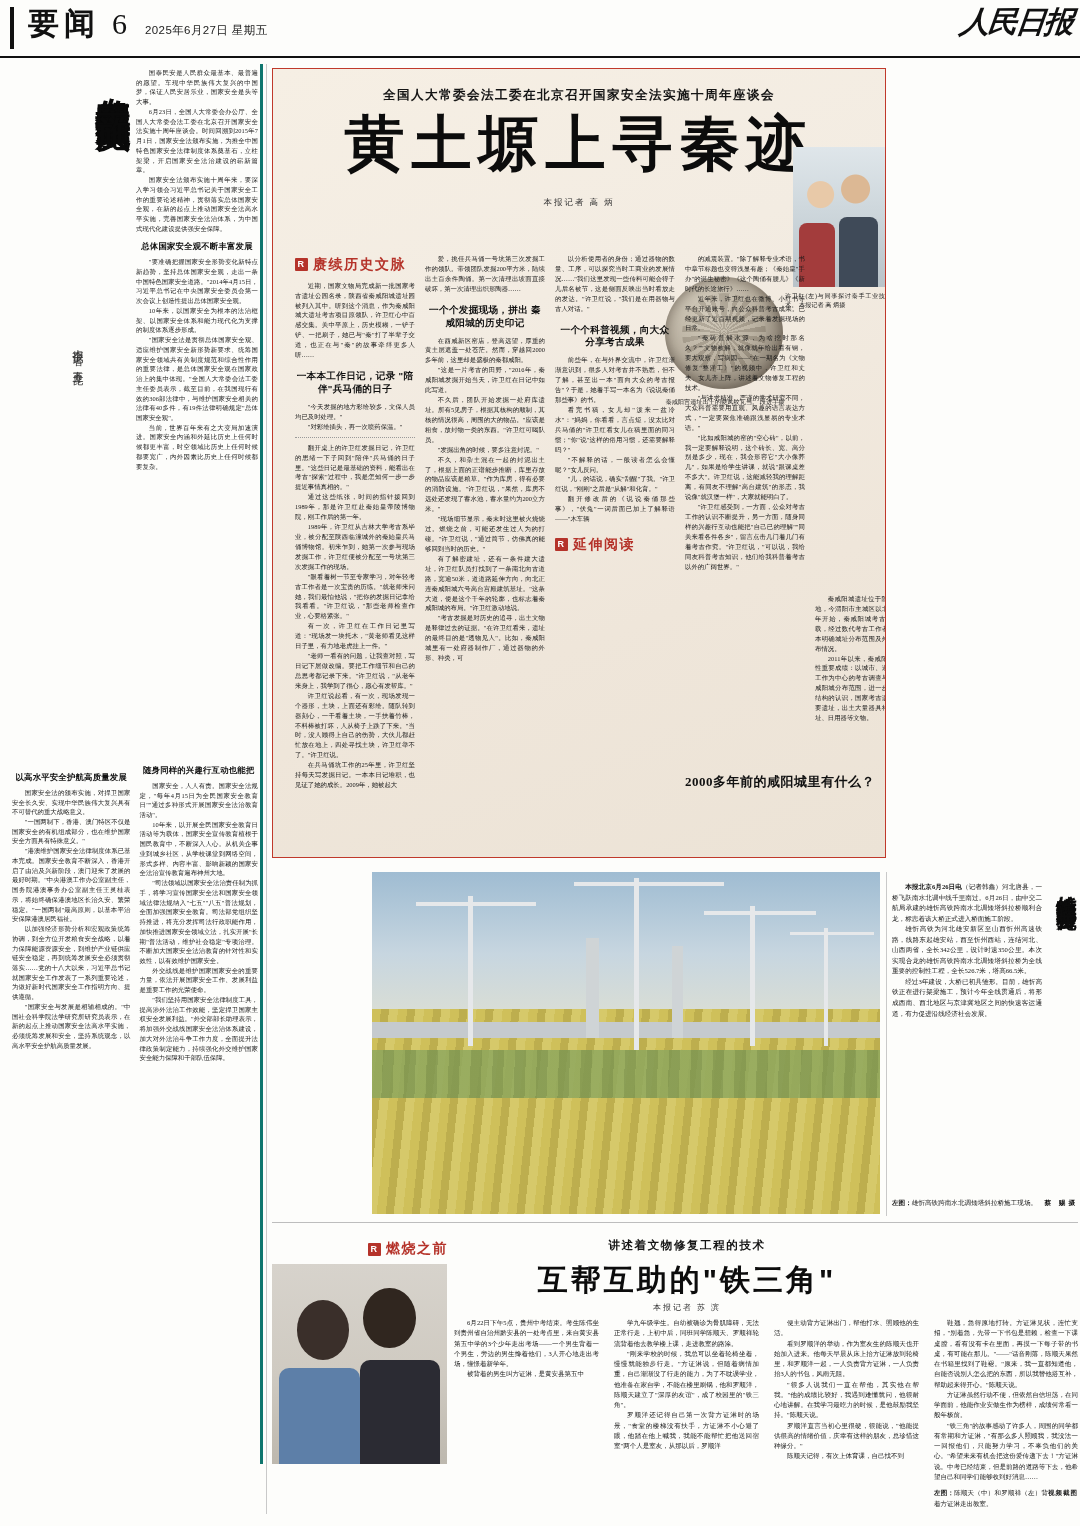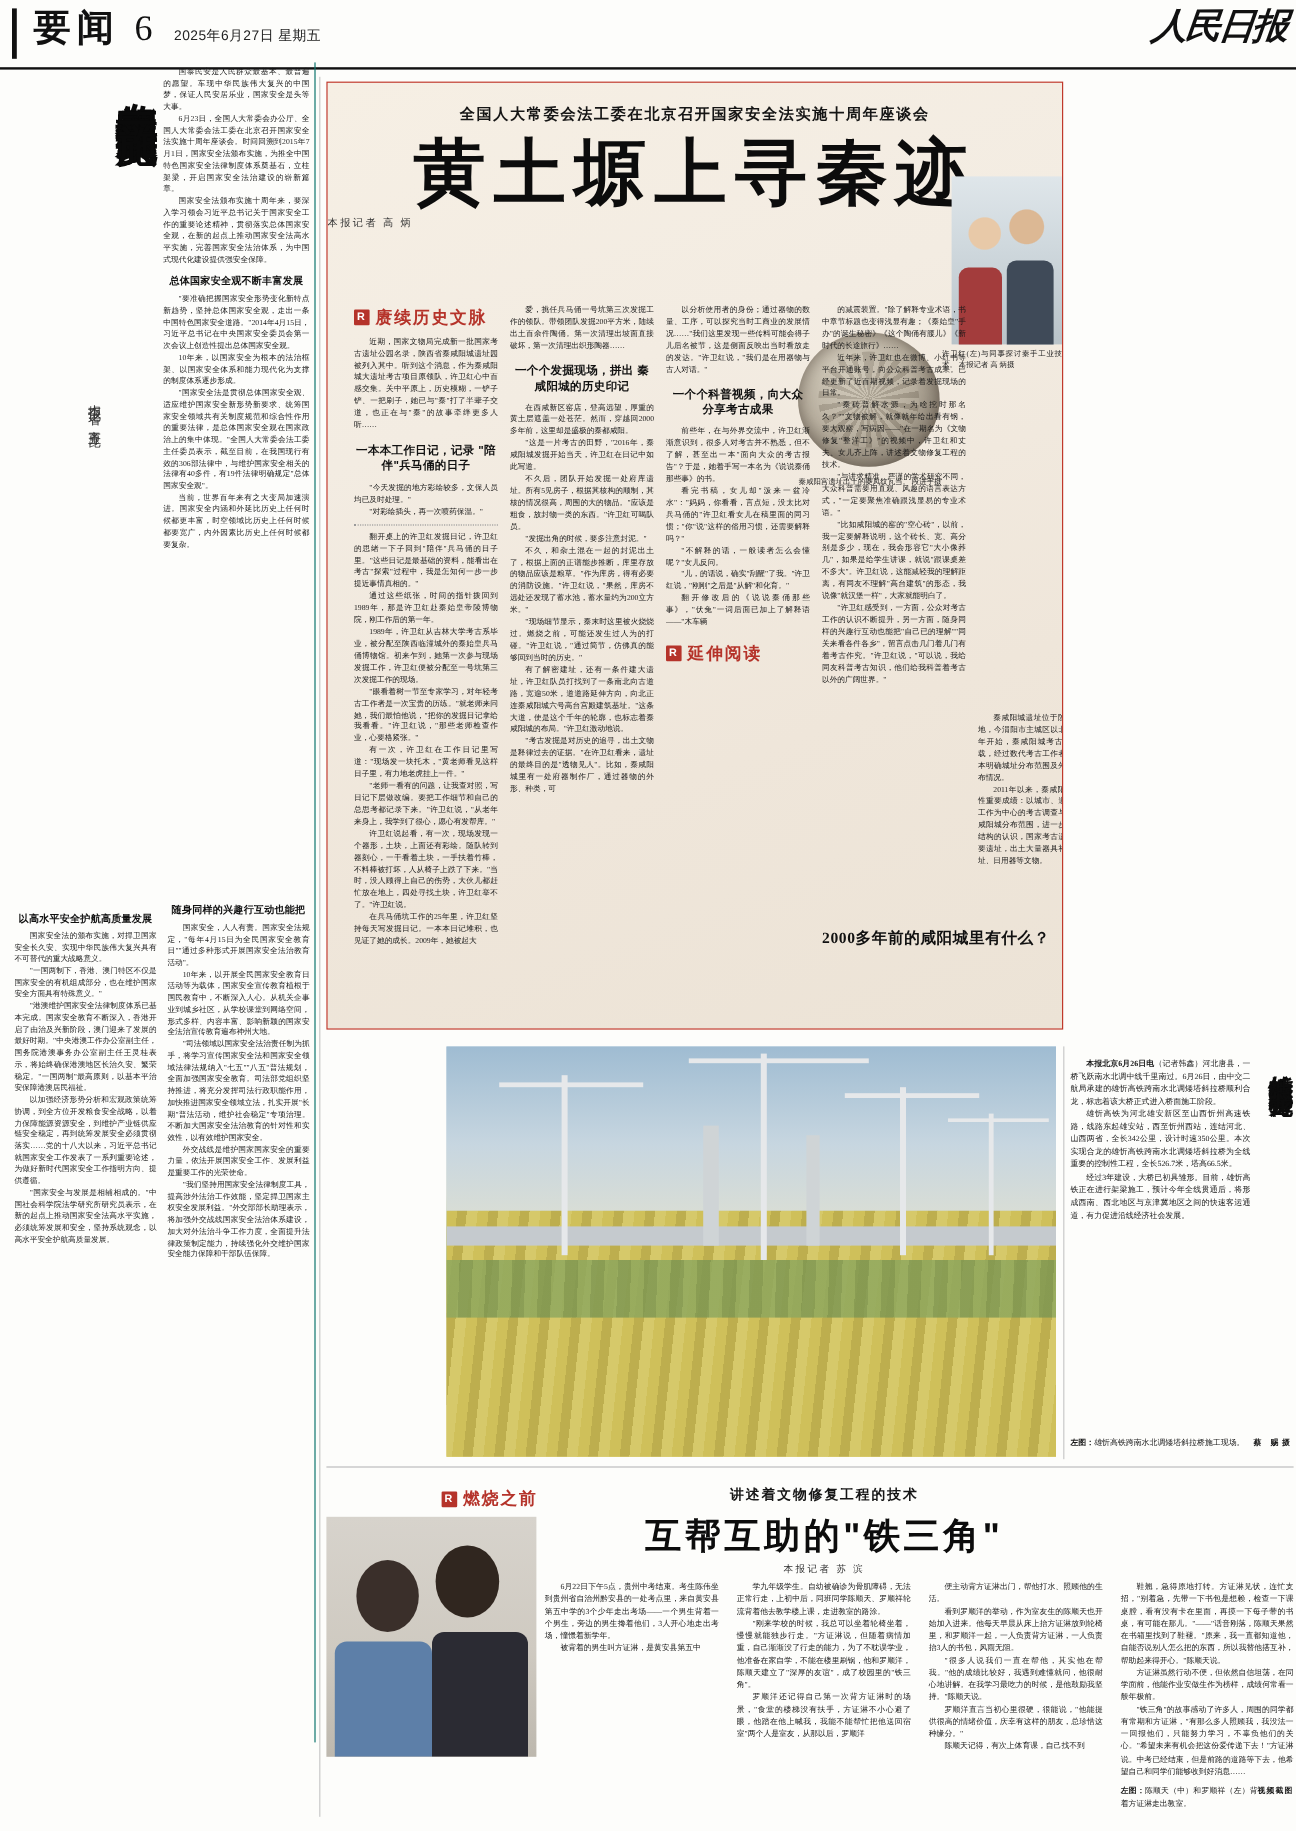--- a/index.html
+++ b/index.html
@@ -58,23 +58,23 @@
     font-family: "Liberation Serif", serif;
     font-weight: bold;
     font-style: italic;
     color: #111;
     letter-spacing: -2px;
     transform: skewX(-6deg);
   }
 
   
   .left-col {
-    position: absolute; left: 8px; top: 52px;
+    position: absolute; left: 8px; top: 64px;
     width: 255px; height: 1400px;
-    border-right: 1px solid #0f766e;
+    border-right: 3px solid #0f766e;
     padding-right: 2px;
   }
   .vhead-wrap {
     position: absolute; left: 6px; top: 6px;
     width: 118px; height: 700px;
     display: flex; flex-direction: row-reverse; align-items: flex-start;
   }
   .vhead {
     writing-mode: vertical-rl;
     text-orientation: upright;
@@ -148,25 +148,25 @@
     text-align: center;
     font-family: "Liberation Sans", sans-serif;
     font-weight: bold;
     font-size: 60px;
     letter-spacing: 7px;
     color: #0c0c0c;
     margin-top: 8px;
     line-height: 1.05;
   }
   .feat-byline {
-    text-align: left;
+    text-align: center;
     font-size: 8.5px;
     color: #333;
     letter-spacing: 2px;
-    margin-top: 5px;
+    margin-top: 22px;
   }
   .red-tag {
     display: inline-flex; align-items: center;
     font-family: "Liberation Sans", sans-serif;
     font-weight: bold;
     font-size: 14px;
     color: #b5332a;
     letter-spacing: 1.5px;
     margin-bottom: 5px;
   }

